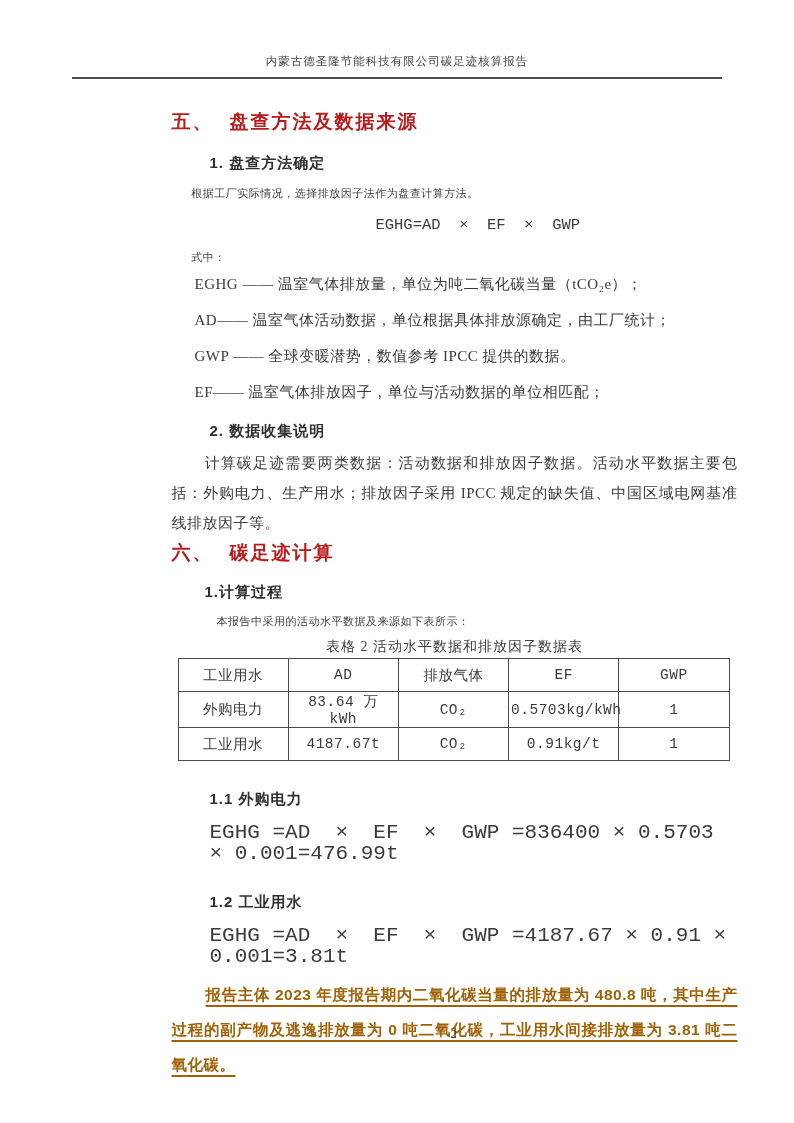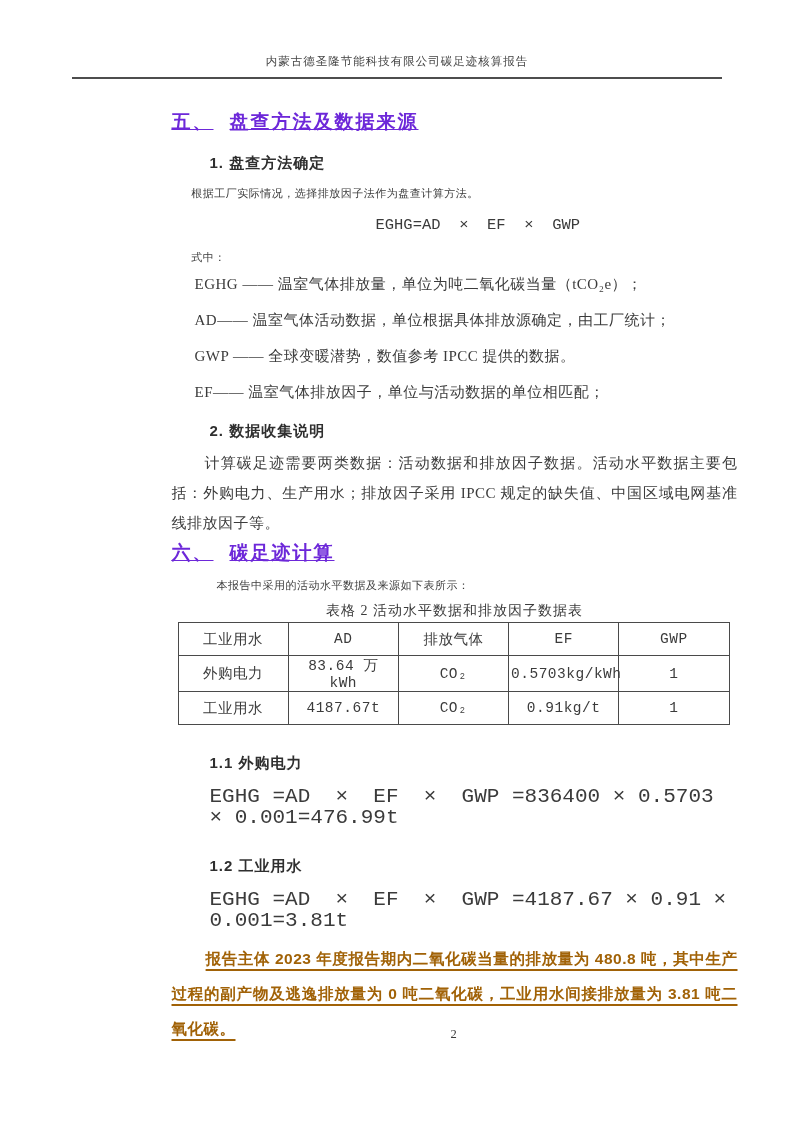--- a/index.html
+++ b/index.html
@@ -11,23 +11,22 @@
     color:#3b3b3b;
   }
   .header {
     margin:52px auto 0; width:650px; text-align:center;
     font-size:11.5px; letter-spacing:1px; padding-bottom:8px;
     border-bottom:2px solid #4d4d4d; color:#444;
   }
   .content { width:566px; margin-left:115px; }
   .h1 {
     margin-top:29px; line-height:27px; font-size:19px; font-weight:bold;
-    font-family:"Liberation Sans","DejaVu Sans",sans-serif; color:#6d28d9;
+    font-family:"Liberation Sans","DejaVu Sans",sans-serif; color:#b91c1c;
     letter-spacing:2px;
-    text-decoration:underline;
   }
   .h1 .h1-title { margin-left:16px; }
   .sub {
     font-weight:bold; font-size:15px; line-height:21px;
     font-family:"Liberation Sans","DejaVu Sans",sans-serif; color:#2f2f2f;
     letter-spacing:1px;
   }
   .sub-a { margin-left:38px; margin-top:17px; }
   .sub-b { margin-left:33px; margin-top:15px; }
   .sub-c { margin-left:38px; margin-top:27px; }
@@ -110,20 +109,21 @@
     </div>
 
     <div class="sub sub-a">2. 数据收集说明</div>
 
     <p class="para-data">计算碳足迹需要两类数据：活动数据和排放因子数据。活动水平数据主要包括：外购电力、生产用水；排放因子采用 IPCC 规定的缺失值、中国区域电网基准线排放因子等。</p>
 
     <div class="h1 h1-6">
       <span>六、</span><span class="h1-title">碳足迹计算</span>
     </div>
 
+    <div class="sub sub-b">1.计算过程</div>
 
     <p class="body-line intro">本报告中采用的活动水平数据及来源如下表所示：</p>
 
     <p class="caption">表格 2 活动水平数据和排放因子数据表</p>
 
     <table class="data">
       <thead>
         <tr>
           <th>工业用水</th>
           <th>AD</th>

